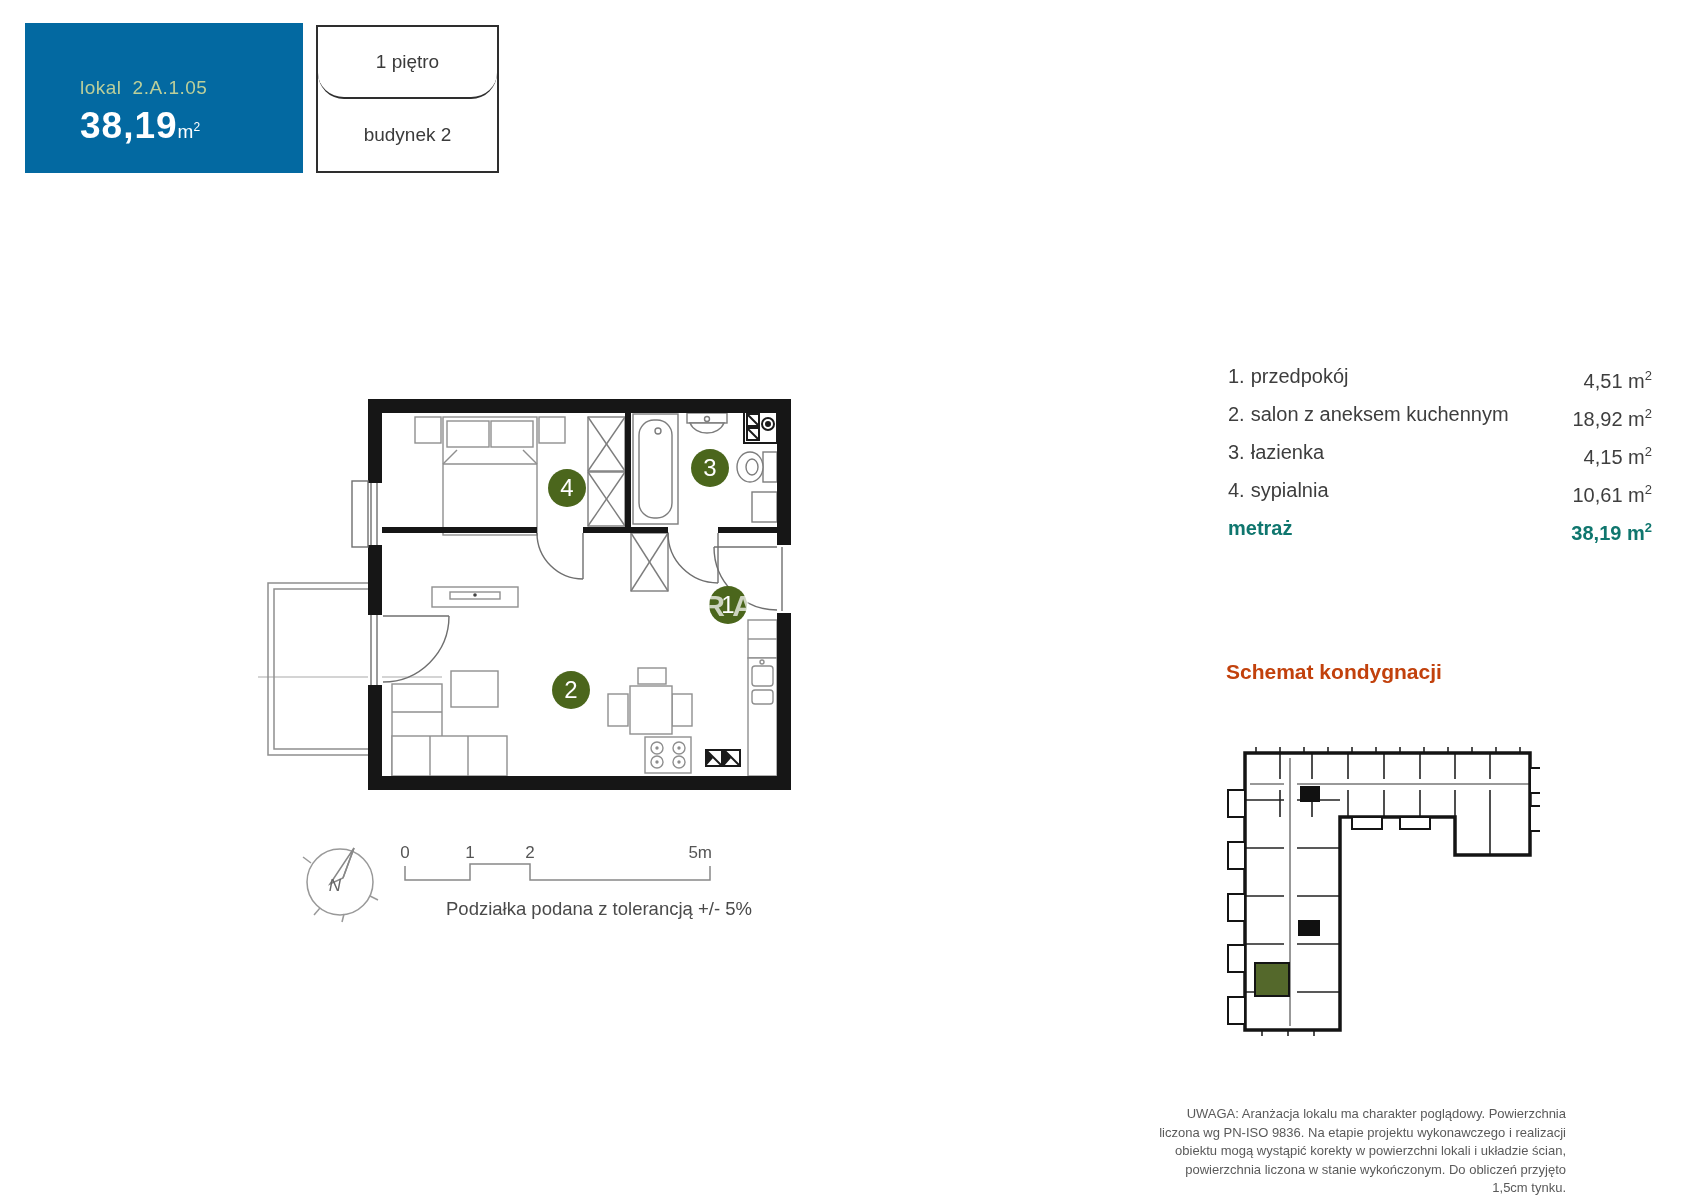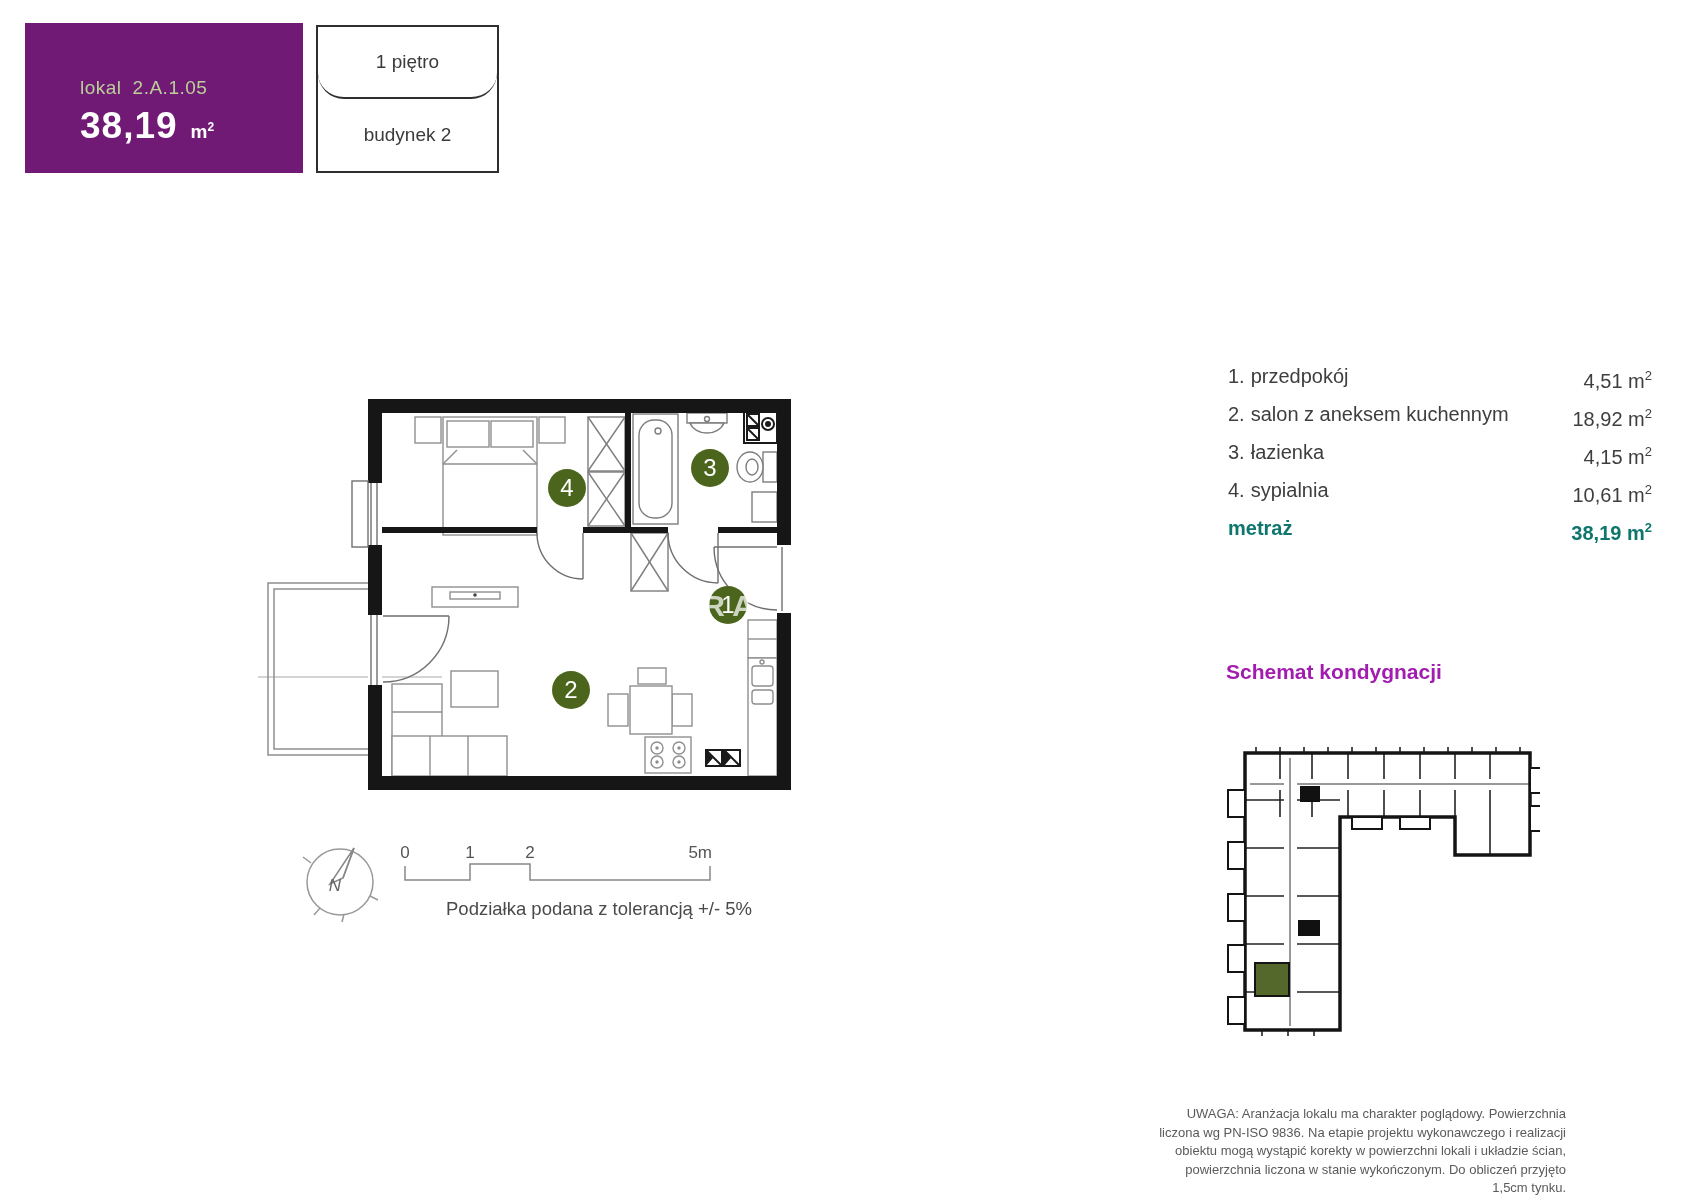--- a/index.html
+++ b/index.html
@@ -1,39 +1,39 @@
 <!DOCTYPE html>
 <html><head>
 <meta charset="utf-8">
 <style>
   html,body{margin:0;padding:0;background:#fff;}
   #page{position:relative;width:1708px;height:1200px;background:#ffffff;overflow:hidden;
         font-family:"Liberation Sans",sans-serif;color:#3f3f3f;}
   
-  .green-box{position:absolute;left:25px;top:23px;width:278px;height:150px;background:#701a75;
+  .green-box{position:absolute;left:25px;top:23px;width:278px;height:150px;background:#0369a1;
              box-sizing:border-box;padding:54px 0 0 55px;}
   .lokal-line{font-size:19px;color:#bccf9a;letter-spacing:.5px;}
   .lokal-line .unitnum{margin-left:11px;}
   .big-area{margin-top:6px;color:#ffffff;}
   .big-area .val{font-size:37px;font-weight:bold;letter-spacing:1px;}
-  .big-area .unit{font-size:19px;font-weight:bold;margin-left:13px;}
+  .big-area .unit{font-size:19px;font-weight:normal;}
   .big-area sup{font-size:12px;}
   .info-table{position:absolute;left:316px;top:25px;width:183px;height:148px;box-sizing:border-box;
               border:2px solid #2e2e2e;background:#fff;}
   .info-cell{height:50%;display:flex;align-items:center;justify-content:center;
              font-size:19px;color:#3b3b3b;box-sizing:border-box;}
   .info-cell:first-child{border-bottom:2px solid #2e2e2e;border-radius:26px;}
   
   .room-list{position:absolute;left:1228px;top:363px;width:424px;}
   .room-row{display:flex;justify-content:space-between;font-size:20px;color:#3e3e3e;
             height:26px;line-height:26px;margin-bottom:12px;white-space:nowrap;}
   .room-row .nm{margin-right:6px;}
   .room-row sup{font-size:13px;}
   .total-row{font-weight:bold;margin-top:11px;color:#0f766e;}
-  .schem-title{position:absolute;left:1226px;top:660px;font-size:21px;font-weight:bold;color:#a21caf;}
+  .schem-title{position:absolute;left:1226px;top:660px;font-size:21px;font-weight:bold;color:#c2410c;}
   
   .scale-caption{position:absolute;left:408px;top:898px;font-size:18.5px;color:#4a4a4a;margin-left:38px;}
   .disclaimer{position:absolute;left:1156px;top:1105px;width:410px;font-size:13px;
               line-height:18.5px;color:#5a5a5a;text-align:right;}
   svg{position:absolute;}
   svg text{font-family:"Liberation Sans",sans-serif;}
   .marker-num{font-size:24px;fill:#ffffff;}
   .wm{font-size:30px;font-weight:bold;fill:rgba(255,255,255,0.72);}
 </style>
 </head>

